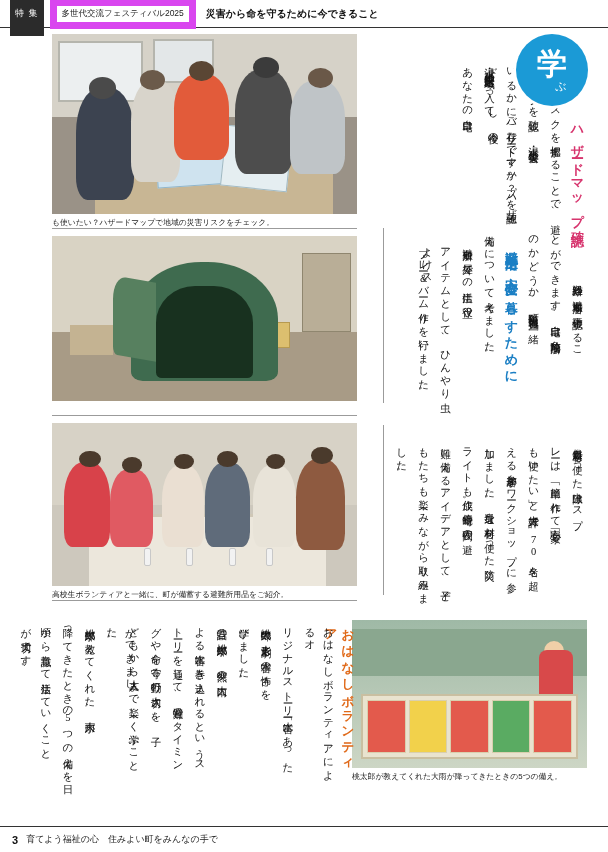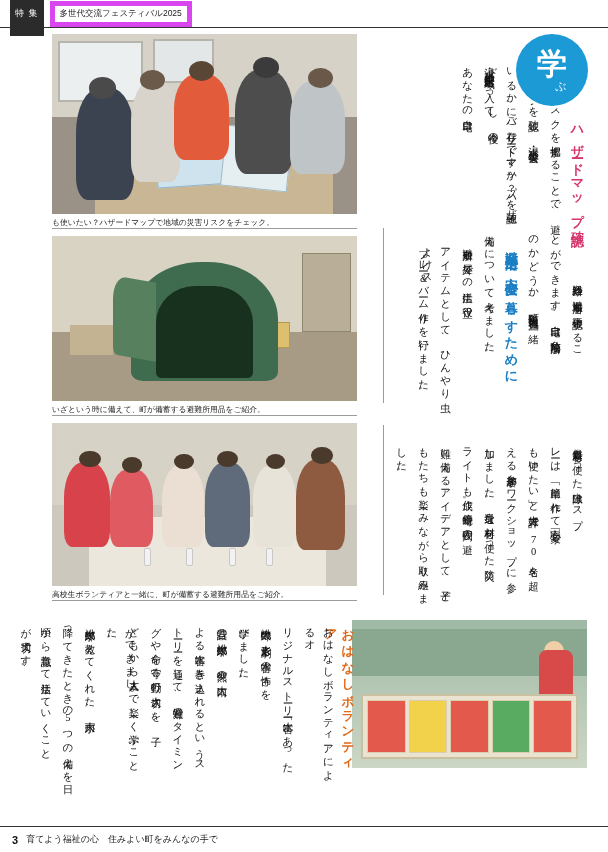--- a/index.html
+++ b/index.html
@@ -18,21 +18,21 @@
   .header {
     position:absolute; left:0; top:0; width:608px; height:28px;
     border-bottom:1px solid #333;
     display:flex; align-items:center; padding-left:10px; gap:6px;
   }
   .hdr-tag {
     background:#2b2b2b; color:#fff; font-size:9px; padding:16px 5px;
     letter-spacing:1px;
   }
   .hdr-sub {
-    border:5px solid #d946ef; font-size:8.5px; padding:2px 5px; color:#222;
+    border:7px solid #d946ef; font-size:8.5px; padding:2px 5px; color:#222;
   }
   .hdr-title { font-size:10px; color:#111; margin-left:4px; font-weight:bold; }
 
   
   .footer {
     position:absolute; left:0; bottom:0; width:608px; height:26px;
     border-top:1px solid #333;
     display:flex; align-items:center; padding-left:12px; gap:8px;
   }
   .footer-pg { font-size:11px; font-weight:bold; color:#111; }
@@ -174,20 +174,21 @@
   .p4 .momo-h { position:absolute; right:10%; top:14%; width:20px; height:20px; border-radius:50%; background:#f0cfa8; }
 </style>
 </head>
 <body>
 
 <div class="page">
 
   <div class="header">
     <span class="hdr-tag">特 集</span>
     <span class="hdr-sub">多世代交流フェスティバル2025</span>
+    <span class="hdr-title">災害から命を守るために今できること</span>
   </div>
 
   <div class="badge">
     <span class="badge-main">学</span>
     <span class="badge-sub">ぶ</span>
   </div>
 
   <div class="photo" id="ph1">
     <div class="p1">
       <div class="wall"></div>
@@ -217,21 +218,20 @@
       <div class="wall"></div>
         <div class="floor"></div>
       <div class="shelf"></div>
       <div class="box"></div>
       <div class="cot"></div>
       <div class="tent"></div>
       <div class="tent-flap"></div>
       <div class="tent-door"></div>
     </div>
   </div>
-  <div class="cap" id="cap2">いざという時に備えて、町が備蓄する避難所用品をご紹介。</div>
   <div class="divider" id="div2"></div>
 
   <div class="photo" id="ph3">
     <div class="p3">
       <div class="wall"></div>
       <div class="tablebig"></div>
       <div class="k k1"></div>
         <div class="head" style="left:9%;top:17%;width:7%;height:10%;"></div>
       <div class="k k2"></div>
         <div class="head" style="left:23%;top:21%;width:6.5%;height:9.5%;"></div>
@@ -263,20 +263,21 @@
       <div class="momo"></div>
       <div class="board">
         <div class="card red"></div>
         <div class="card yel"></div>
         <div class="card red"></div>
         <div class="card grn"></div>
         <div class="card red"></div>
       </div>
     </div>
   </div>
+  <div class="cap" id="cap4">桃太郎が教えてくれた大雨が降ってきたときの5つの備え。</div>
 
   <div class="vhead pink" id="h-hazard">ハザードマップ確認</div>
   <div class="vtext" id="t-col1">難経路や避難場所を再確認するこ</div>
   <div class="vtext" id="t-col2" style="right:44px; top:60px; height:160px;">どのリスクを把握することで、避</div>
   <div class="vtext" style="position:absolute; right:44px; top:228px; height:180px;">とができます。自宅は危険箇所な</div>
   <div class="vtext" id="t-col3" style="right:66px; top:60px; height:160px;">マップを確認し、浸水・土砂災害な</div>
   <div class="vtext" style="position:absolute; right:66px; top:228px; height:180px;">のかどうか、町防災担当職員と一緒</div>
   <div class="vtext" id="t-col4" style="right:88px; top:60px; height:160px;">いるか、ご存じですか？ハザード</div>
   <div class="vtext" style="position:absolute; right:110px; top:60px; height:160px;">浸水・土砂災害想定区域に入って</div>
   <div class="vtext" style="position:absolute; right:132px; top:60px; height:110px;">あなたの自宅は、</div>

